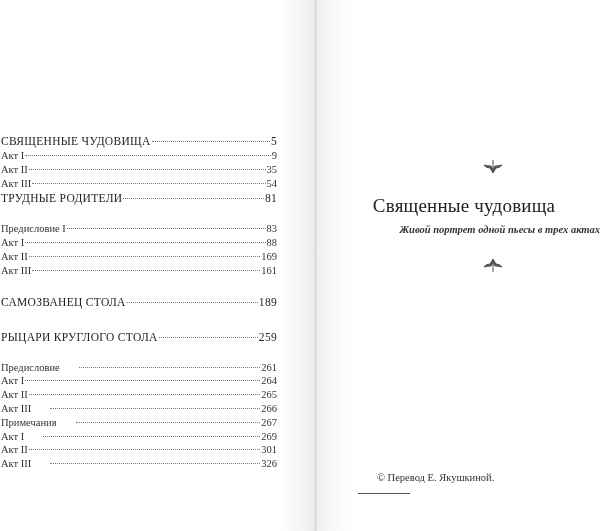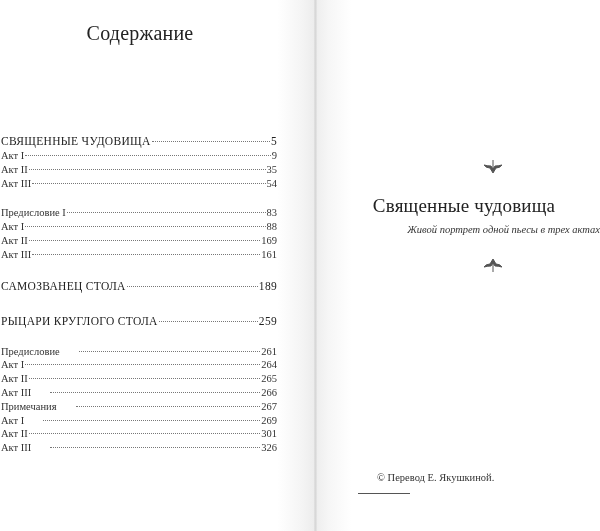--- a/index.html
+++ b/index.html
@@ -53,38 +53,37 @@
     .ornament {
       position: absolute; left: 483px; width: 20px; height: 14px;
       color: #555;
     }
     .play-title {
       position: absolute; left: 328px; width: 272px; top: 195px;
       text-align: center; font-size: 19px; color: #222; letter-spacing: 0.2px;
     }
     .play-subtitle {
       position: absolute; left: 330px; width: 270px; top: 224px;
-      text-align: right; font-size: 10.5px; font-style: italic; font-weight: normal;
+      text-align: right; font-size: 10.5px; font-style: italic; font-weight: bold;
       color: #333; white-space: nowrap;
     }
     .footnote-rule {
       position: absolute; left: 358px; top: 493px; width: 52px; height: 1px;
       background: #555;
     }
     .footnote {
       position: absolute; left: 377px; top: 472px;
       font-size: 10.5px; color: #333; white-space: nowrap;
     }
   </style>
 </head>
 <body>
 
 <div class="spread">
   <div class="page-left">
-    <div class="toc-title">Содержание</div>
 
     <div class="toc">
       <div class="toc-row main">
         <span class="label">СВЯЩЕННЫЕ ЧУДОВИЩА</span>
         <span class="dots"></span>
         <span class="page">5</span>
       </div>
       <div class="toc-row">
         <span class="label">Акт I</span>
         <span class="dots"></span>
@@ -92,20 +91,25 @@
       </div>
       <div class="toc-row">
         <span class="label">Акт II</span>
         <span class="dots"></span>
         <span class="page">35</span>
       </div>
       <div class="toc-row">
         <span class="label">Акт III</span>
         <span class="dots"></span>
         <span class="page">54</span>
+      </div>
+      <div class="toc-row main">
+        <span class="label">ТРУДНЫЕ РОДИТЕЛИ</span>
+        <span class="dots"></span>
+        <span class="page">81</span>
       </div>
       <div class="toc-row gap-before">
         <span class="label">Предисловие I</span>
         <span class="dots"></span>
         <span class="page">83</span>
       </div>
       <div class="toc-row">
         <span class="label">Акт I</span>
         <span class="dots"></span>
         <span class="page">88</span>

